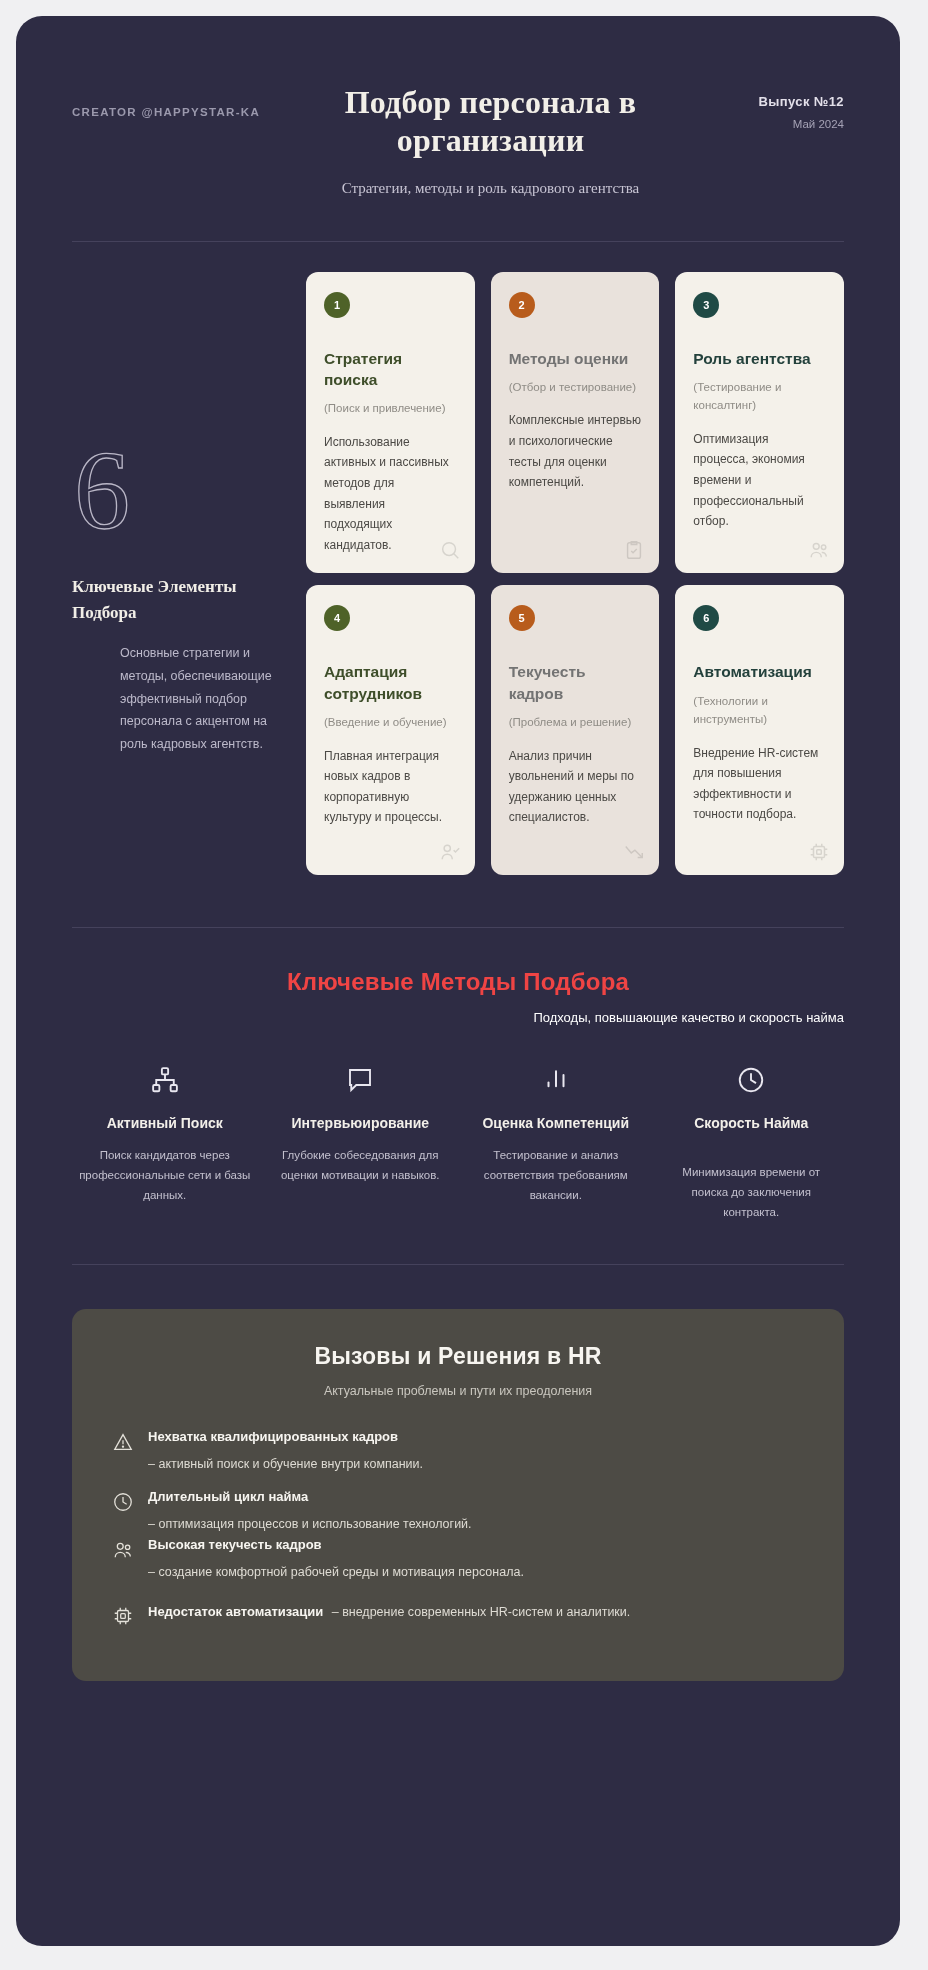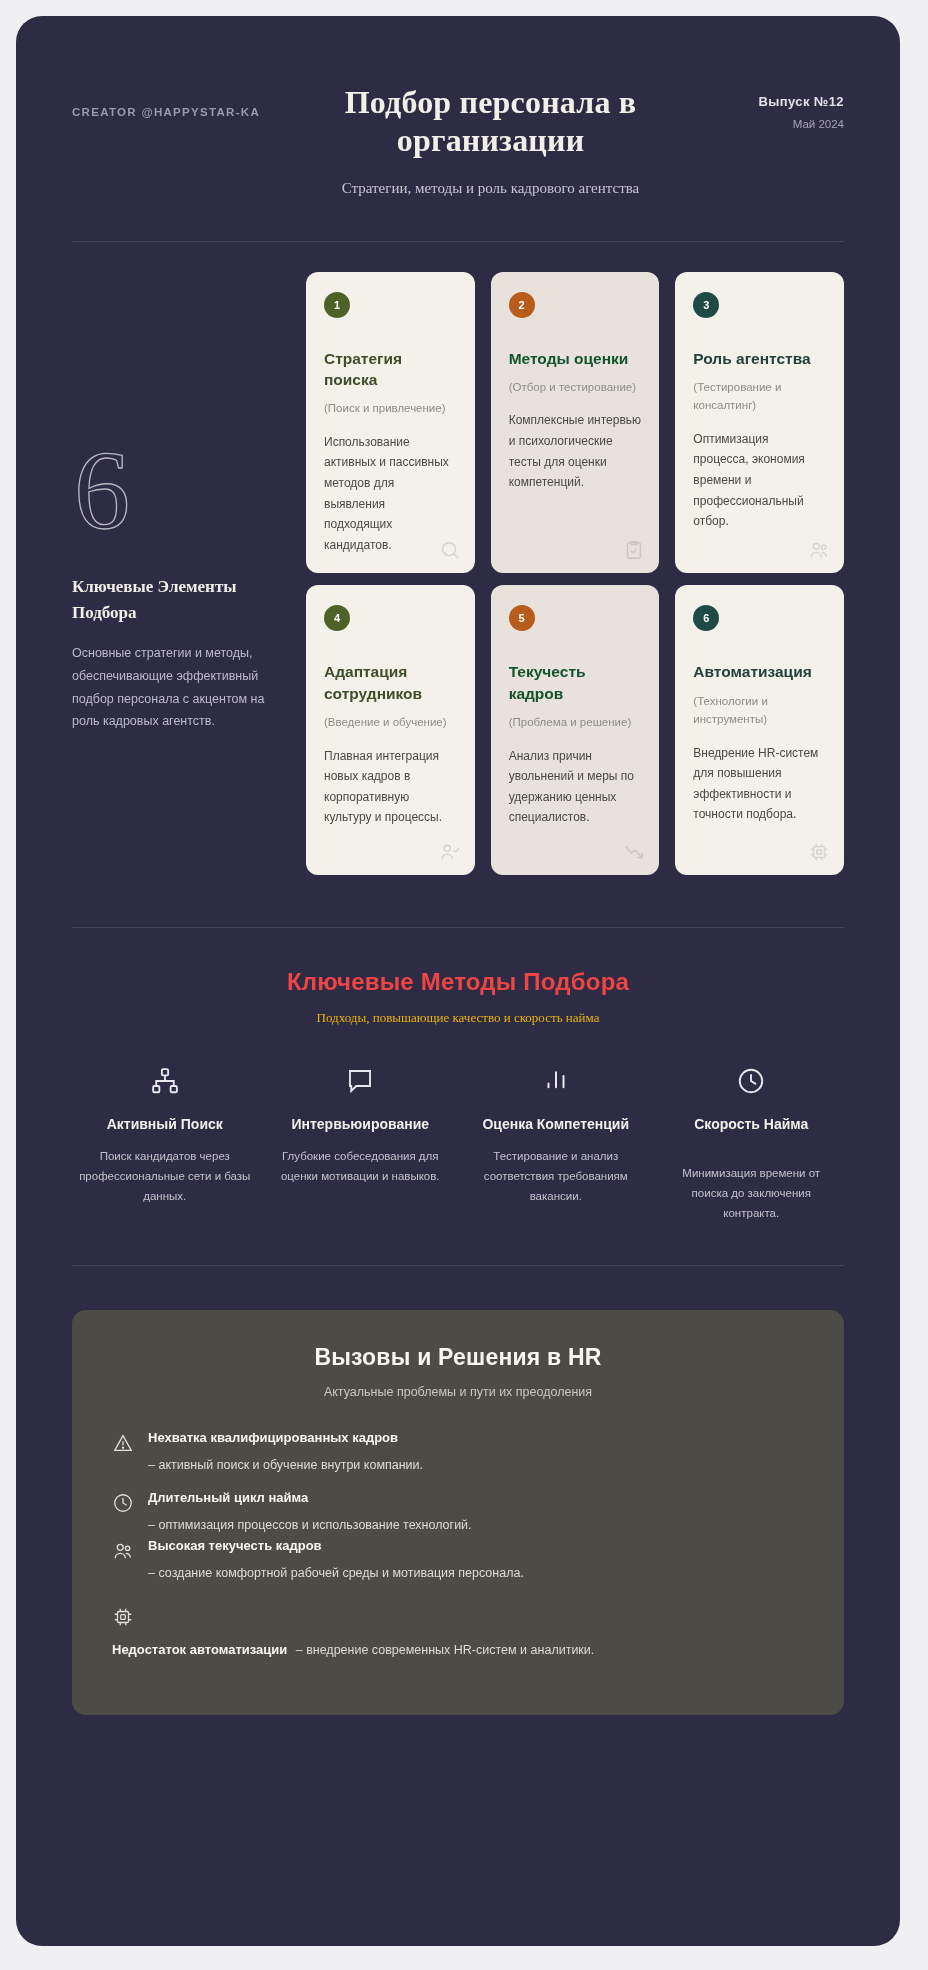--- a/index.html
+++ b/index.html
@@ -112,20 +112,21 @@
     font-weight: 700;
     font-size: 17px;
     line-height: 1.55;
     color: #f1eee7;
     margin-bottom: 16px;
   }
   .aside-desc {
     font-size: 12.5px;
     line-height: 1.82;
     color: #bdbacb;
+    margin-left: 48px;
   }
 
   .cards-grid {
     flex: 1;
     display: grid;
     grid-template-columns: repeat(3, 1fr);
     gap: 12px 16px;
   }
 
   .card {
@@ -153,21 +154,21 @@
   }
 
   .card-title {
     font-size: 15.5px;
     font-weight: 700;
     line-height: 1.38;
     margin-bottom: 9px;
     margin-top: 12px;
   }
   .card-title.c-green { color: #3e4e2a; }
-  .card-title.c-dark  { color: #14532d; }
+  .card-title.c-dark  { color: #737373; }
   .card-title.c-teal  { color: #23413c; }
 
   .card-sub {
     font-size: 11.5px;
     line-height: 1.6;
     color: #8f8c86;
     margin-bottom: 14px;
   }
   .card-body {
     font-size: 12px;
@@ -192,25 +193,24 @@
   
   .methods { padding-top: 40px; }
   .methods-title {
     text-align: center;
     font-size: 24px;
     font-weight: 700;
     color: #ef4444;
     letter-spacing: 0.2px;
   }
   .methods-sub {
-    text-align: center;
+    text-align: right;
     font-size: 13px;
-    color: #eab308;
+    color: #ffffff;
     margin-top: 14px;
-    font-family: Liberation Serif, serif;
   }
   .methods-grid {
     display: grid;
     grid-template-columns: repeat(4, 1fr);
     gap: 10px;
     margin-top: 38px;
   }
   .method { text-align: center; padding: 0 6px; position: relative; }
   .method-icon {
     height: 34px;
@@ -287,21 +287,21 @@
   .ch-sol {
     font-size: 12.5px;
     color: #dfdcd4;
     line-height: 1.55;
     margin-top: 8px;
   }
   .ch-item.inline .ch-text { display: block; }
   .ch-item.inline .ch-head { display: inline; }
   .ch-item.inline .ch-sol { display: inline; margin-top: 0; margin-left: 4px; }
   .ch-item.tight { margin-top: -12px; margin-bottom: 20px; }
-  .ch-item.last { margin-top: 12px; flex-direction: column; }
+  .ch-item.last { margin-top: 12px; }
 </style>
 </head>
 <body>
 
 <div class="page">
   <div class="poster">
 
     <div class="header">
       <div class="creator">CREATOR @HAPPYSTAR-KA</div>
       <div class="header-center">

